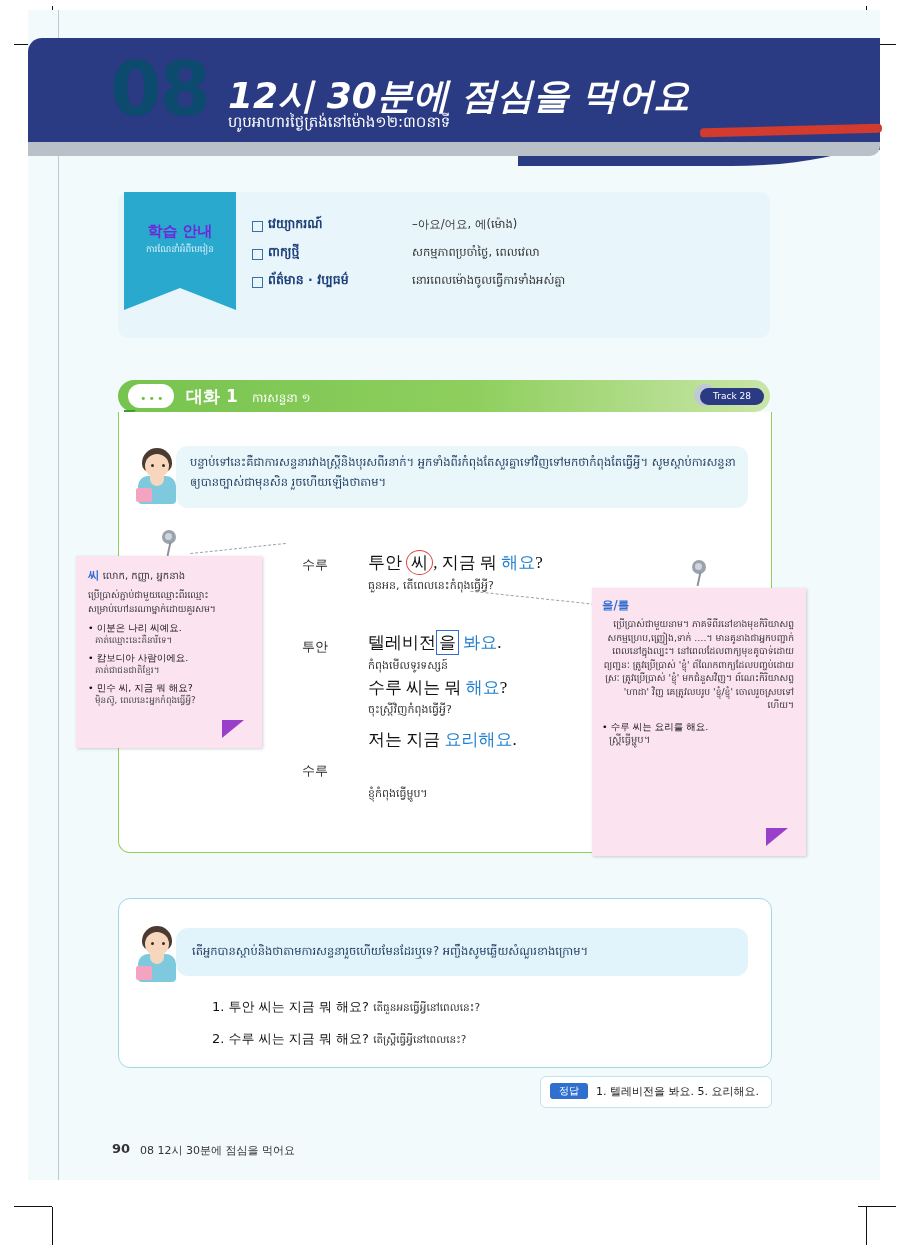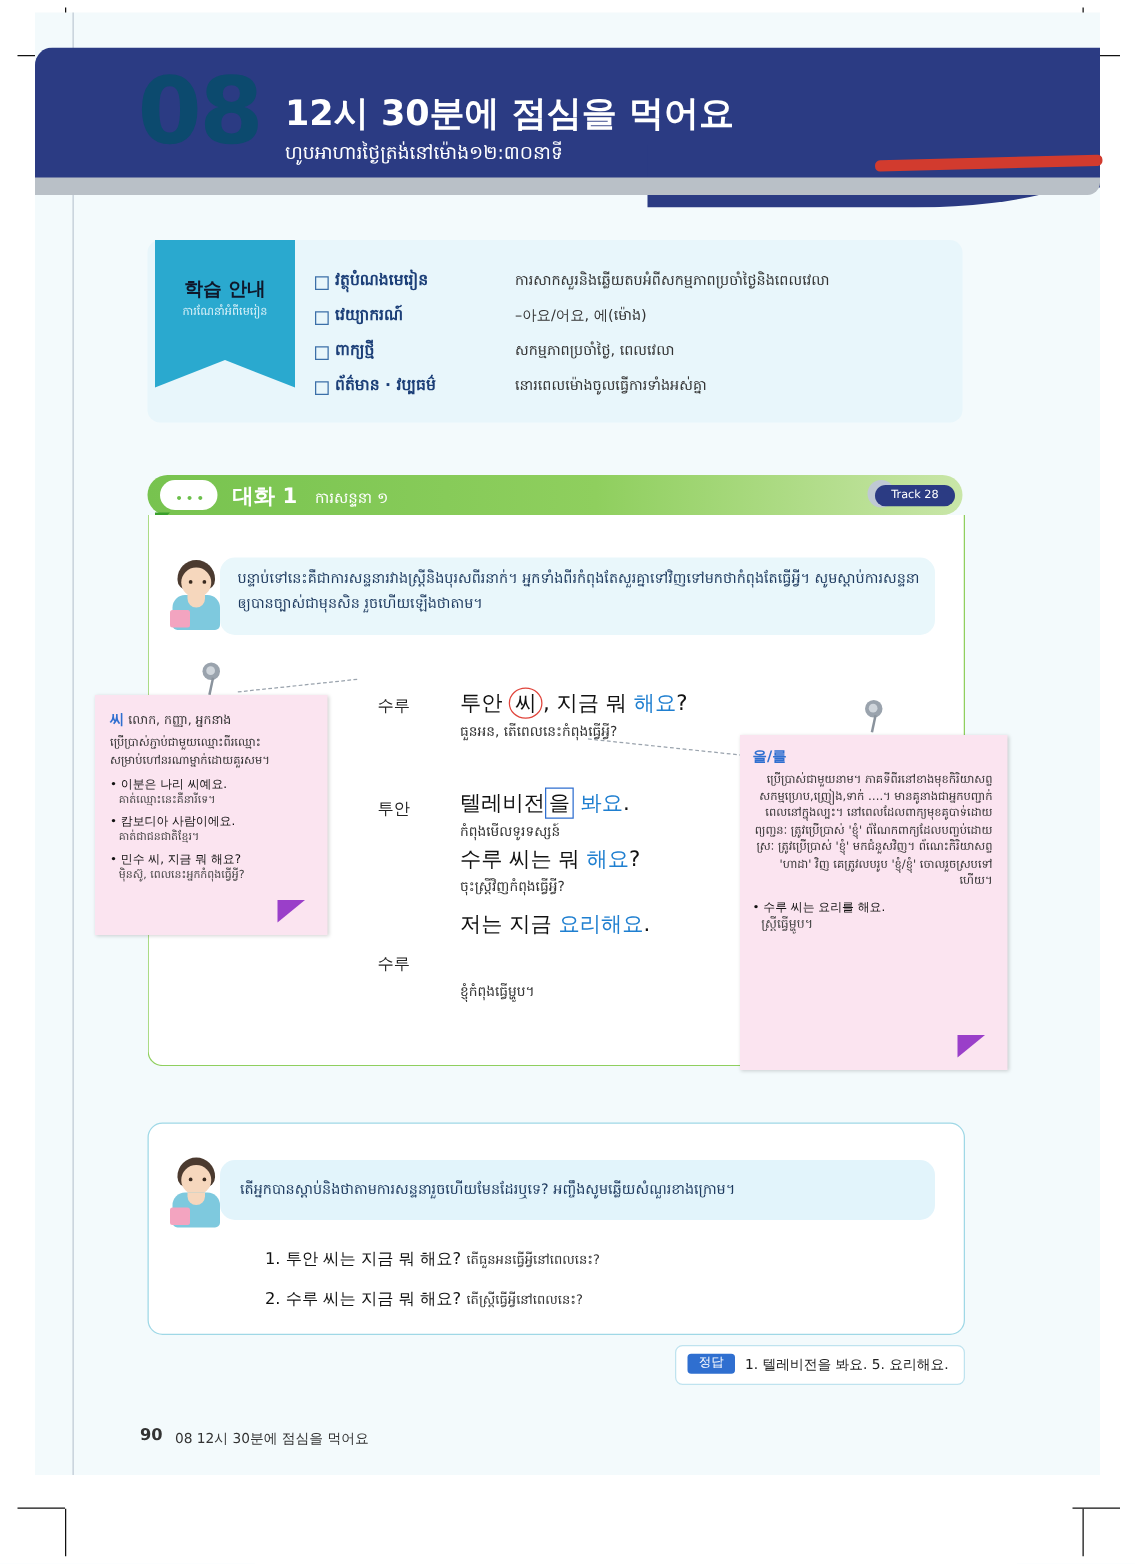--- a/index.html
+++ b/index.html
@@ -45,21 +45,21 @@
     border-radius:4px;
     transform:rotate(-1.5deg);
   }
   .unit-num{
     position:absolute;left:110px;top:52px;
     font-size:74px;font-weight:bold;color:#0c4a6e;
     letter-spacing:-2px;line-height:74px;
   }
   .unit-title-ko{
     position:absolute;left:228px;top:72px;
-    font-size:28px;font-weight:bold;color:#ffffff;
+    font-size:36px;font-weight:bold;color:#ffffff;font-style:italic;
   }
   .unit-title-km{
     position:absolute;left:228px;top:112px;
     font-size:15px;color:#ffffff;
   }
 
   
   .obj-box{
     position:absolute;left:118px;top:192px;width:652px;height:146px;
     background:#e8f6fb;border-radius:10px;
@@ -68,21 +68,21 @@
     position:absolute;left:124px;top:192px;width:112px;height:96px;
     background:#2aa9cf;
   }
   .obj-tab-point{
     position:absolute;left:124px;top:288px;width:0;height:0;
     border-left:56px solid #2aa9cf;border-right:56px solid #2aa9cf;
     border-bottom:22px solid transparent;
   }
   .obj-tab-t1{
     position:absolute;left:124px;top:222px;width:112px;text-align:center;
-    color:#0f172a;font-size:15px;font-weight:bold;
+    color:#6d28d9;font-size:15px;font-weight:bold;
   }
   .obj-tab-t2{
     position:absolute;left:124px;top:243px;width:112px;text-align:center;
     color:#d8f0f8;font-size:9px;
   }
   .obj-rows{position:absolute;left:252px;top:216px;width:510px;}
   .obj-row{position:relative;height:28px;}
   .obj-check{
     position:absolute;left:0;top:5px;width:9px;height:9px;
     border:1px solid #3b6fa8;
@@ -144,21 +144,21 @@
 
   
   .t-hair{position:absolute;left:6px;top:0;width:30px;height:24px;background:#4b3a2f;border-radius:15px 15px 8px 8px;}
   .t-face{position:absolute;left:9px;top:6px;width:24px;height:24px;background:#f6d7bd;border-radius:50%;}
   .t-eye1{position:absolute;left:15px;top:16px;width:3px;height:3px;background:#3a2a1f;border-radius:50%;}
   .t-eye2{position:absolute;left:26px;top:16px;width:3px;height:3px;background:#3a2a1f;border-radius:50%;}
   .t-body{position:absolute;left:2px;top:28px;width:38px;height:28px;background:#7ec9de;border-radius:10px 10px 4px 4px;}
   .t-collar{position:absolute;left:14px;top:28px;width:14px;height:10px;background:#f6d7bd;border-radius:0 0 7px 7px;}
   .t-book{position:absolute;left:0px;top:40px;width:16px;height:14px;background:#f3a4c0;border-radius:2px;}
   .cv-name{position:absolute;font-size:13px;color:#222;font-weight:normal;}
-  .cv-ko{position:absolute;font-size:17px;color:#111;}
+  .cv-ko{position:absolute;font-size:17px;color:#111;font-family:Liberation Serif, serif;}
   .cv-km{position:absolute;font-size:11px;color:#333;}
   .hl-blue{color:#1f7fd0;}
   .circle-red{
     display:inline-block;border:1.5px solid #e0453c;border-radius:50%;
     padding:0 4px;
   }
   .box-blue{
     display:inline-block;border:1.5px solid #2f6fd0;padding:0 2px;
   }
 
@@ -271,25 +271,20 @@
   <div class="unit-title-ko">12시 30분에 점심을 먹어요</div>
   <div class="unit-title-km">ហូបអាហារថ្ងៃត្រង់នៅម៉ោង១២:៣០នាទី</div>
 
   <div class="obj-box"></div>
   <div class="obj-tab"></div>
   <div class="obj-tab-point"></div>
   <div class="obj-tab-t1">학습 안내</div>
   <div class="obj-tab-t2">ការណែនាំអំពីមេរៀន</div>
 
   <div class="obj-rows">
-    <div class="obj-row">
-      <div class="obj-check"></div>
-      <div class="obj-label">វត្ថុបំណងមេរៀន</div>
-      <div class="obj-val">ការសាកសួរនិងឆ្លើយតបអំពីសកម្មភាពប្រចាំថ្ងៃនិងពេលវេលា</div>
-    </div>
     <div class="obj-row">
       <div class="obj-check"></div>
       <div class="obj-label">វេយ្យាករណ៍</div>
       <div class="obj-val">–아요/어요, 에(ម៉ោង)</div>
     </div>
     <div class="obj-row">
       <div class="obj-check"></div>
       <div class="obj-label">ពាក្យថ្មី</div>
       <div class="obj-val">សកម្មភាពប្រចាំថ្ងៃ, ពេលវេលា</div>
     </div>

